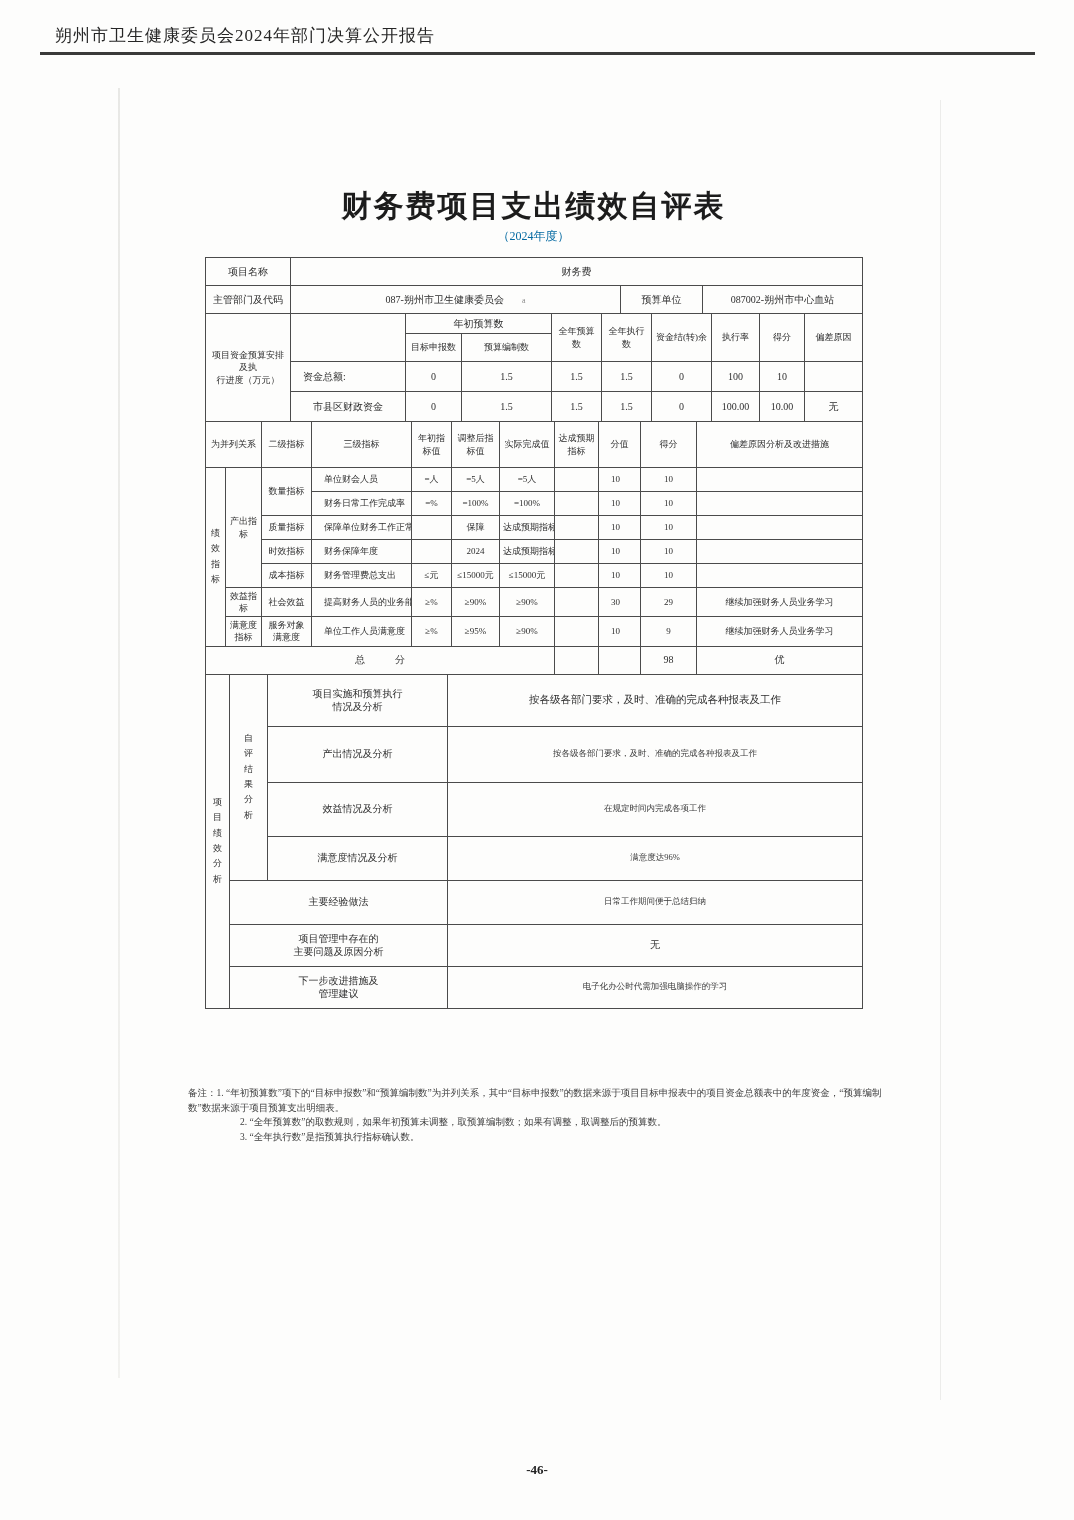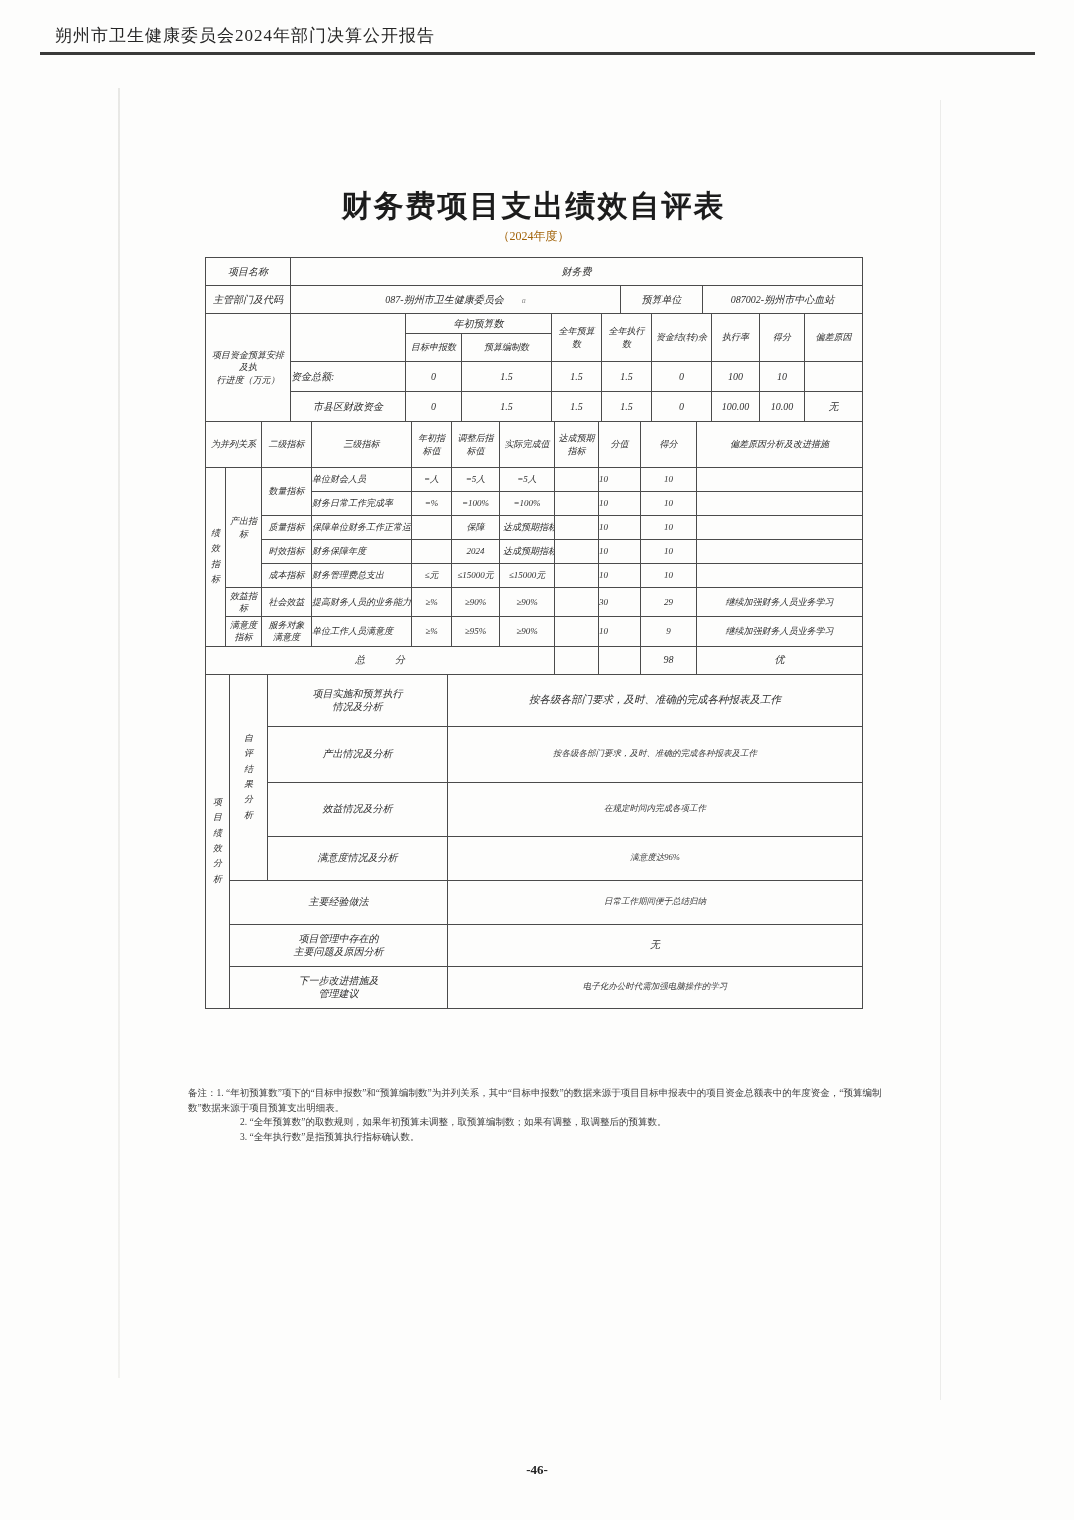--- a/index.html
+++ b/index.html
@@ -32,35 +32,35 @@
     text-align:center; font-size:13px; font-weight:bold; color:#222;
   }
   
   .sheet-title {
     position:absolute; left:205px; top:186px; width:657px;
     text-align:center; font-size:30px; font-weight:bold; color:#1c1c1c;
     letter-spacing:2px;
   }
   .sheet-subtitle {
     position:absolute; left:205px; top:228px; width:657px;
-    text-align:center; font-size:12px; color:#a16207;
+    text-align:center; font-size:12px; color:#0369a1;
   }
   
-  .sheet { position:absolute; left:205px; top:258px; width:657px;font-style:italic; }
+  .sheet { position:absolute; left:205px; top:258px; width:657px; }
   table { border-collapse:collapse; table-layout:fixed; width:657px; margin-top:-1px; }
   td {
     border:1px solid #4b4b4b;
     font-size:10px; color:#2e2e2e;
     text-align:center; vertical-align:middle;
     padding:2px 3px; line-height:1.35;
     overflow:hidden;
   }
   .sm  { font-size:9px; }
   .xs  { font-size:8.5px; color:#3a3a3a; }
-  .left { text-align:left; padding-left:0; }
+  .left { text-align:left; padding-left:12px; }
   .prewrap { white-space:pre-line; }
   .nowrap { white-space:nowrap; }
   .vstack1 div { width:1em; margin:0 auto; word-break:break-all; line-height:1.7; }
   .vstack2 div { width:2em; margin:0 auto; word-break:break-all; line-height:1.8; }
   .wrapall { word-break:break-all; }
   .mark { font-size:8px; color:#8a8a8a; margin-left:18px; }
   
   .notes {
     position:absolute; left:188px; top:1086px; width:700px;
     font-size:9.5px; color:#3d3d3d; line-height:1.55;

